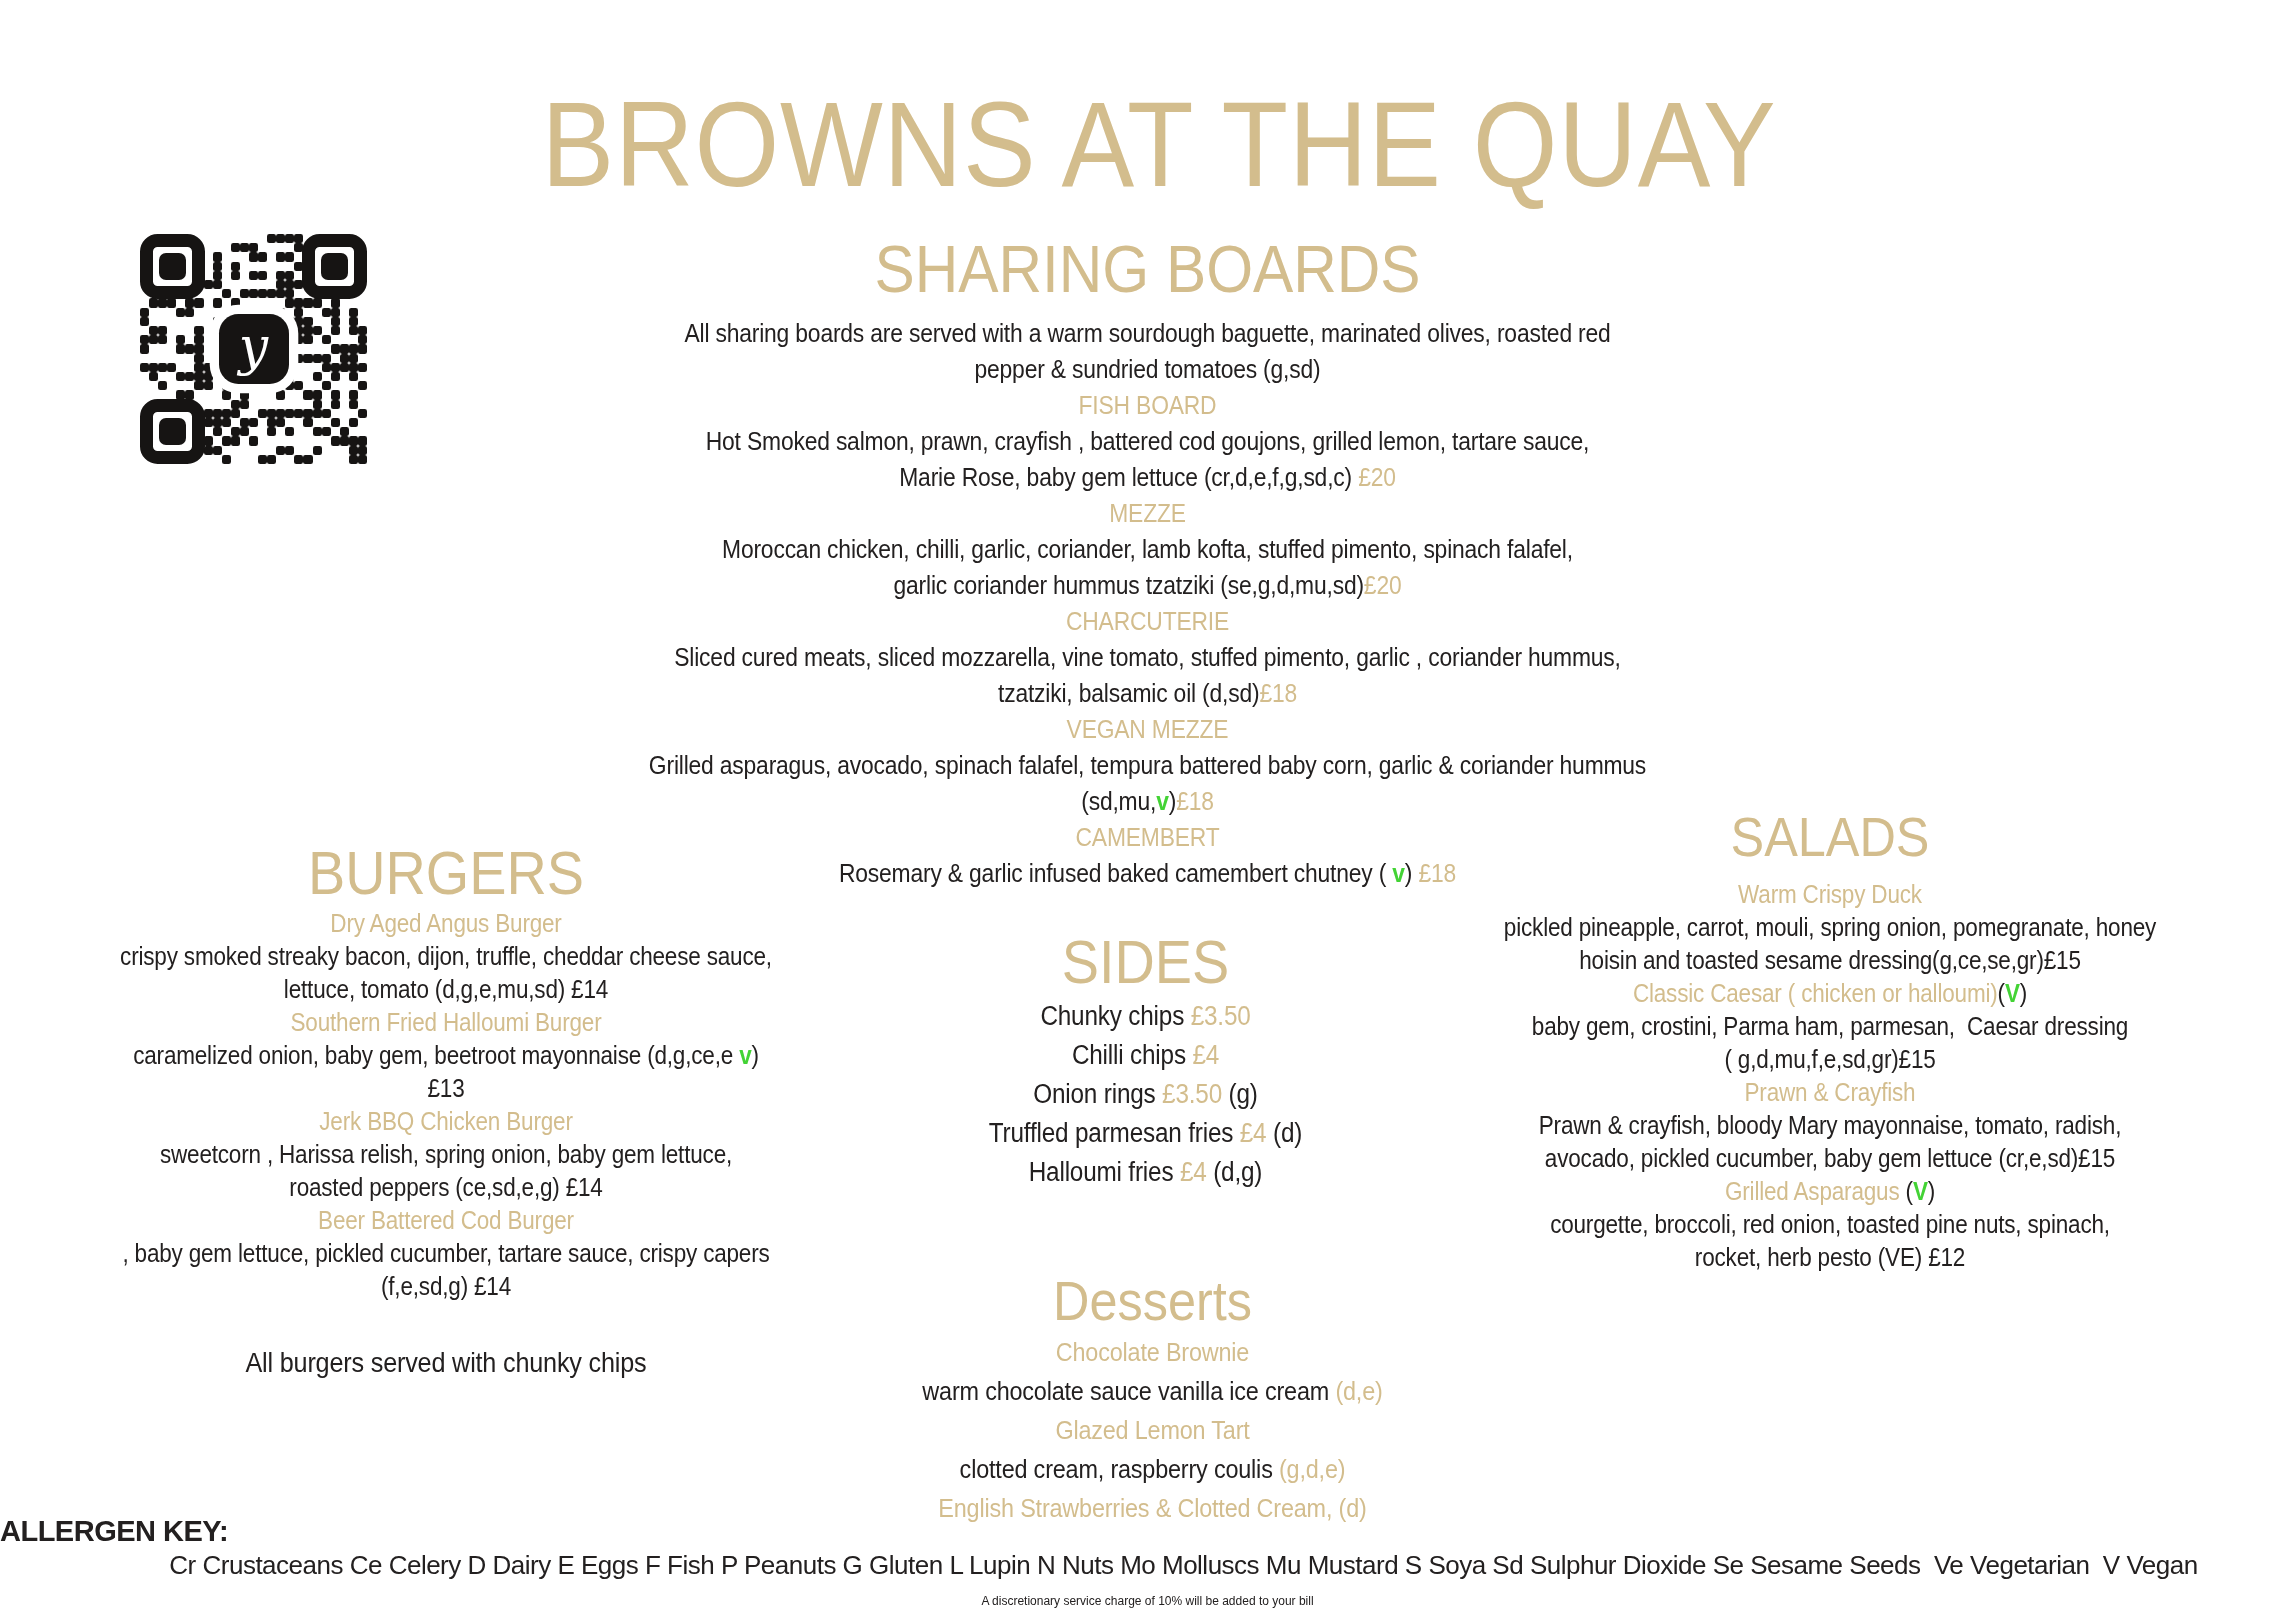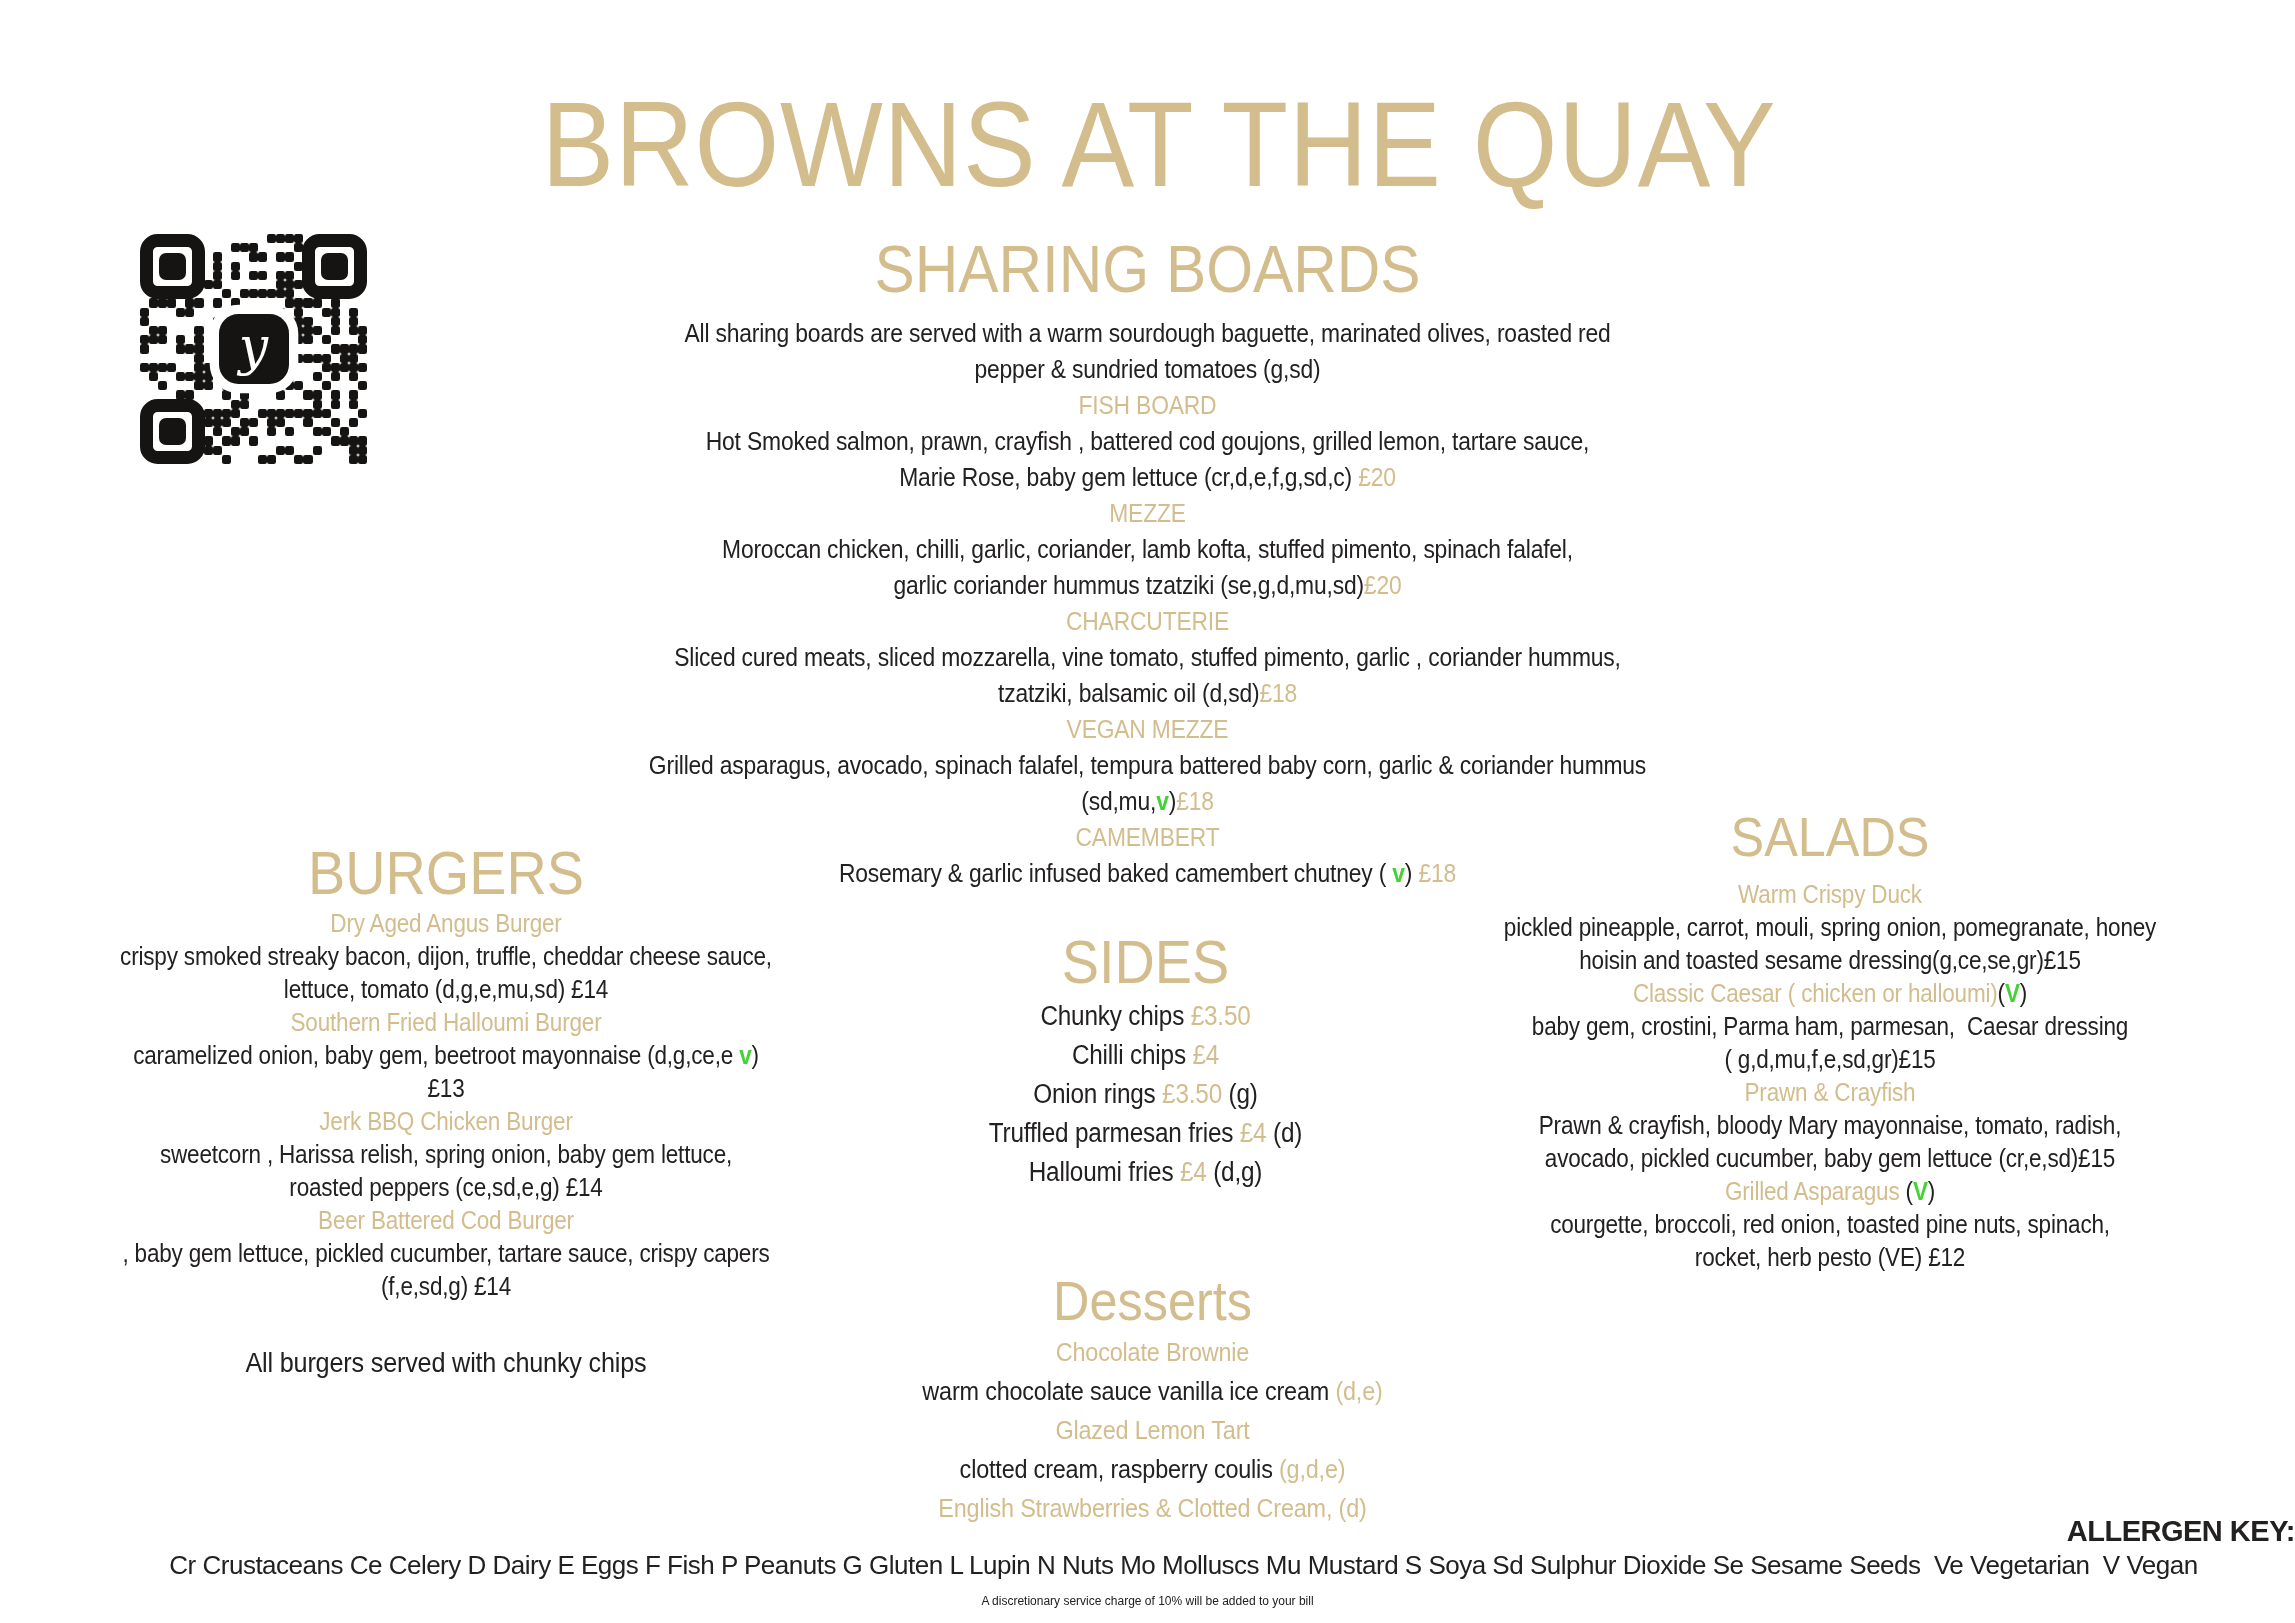--- a/index.html
+++ b/index.html
@@ -83,21 +83,21 @@
   .desserts h2{font-size:56px;line-height:65px;margin-bottom:0;}
   .desserts .line{height:39px;line-height:39px;font-size:26px;}
 
   
   .salads{left:1416px;top:804px;width:828px;}
   .salads h2{font-size:56px;line-height:65px;margin-bottom:9.3px;}
   .salads .line{height:33px;line-height:33px;font-size:25px;}
 
   
   .allergen-heading{
-    position:absolute;top:1516px;left:0;width:100%;text-align:right;
+    position:absolute;top:1516px;left:0;width:100%;text-align:left;
     font-size:29px;line-height:31px;font-weight:700;color:var(--ink);
     letter-spacing:-0.5px;
   }
   .allergen-key{
     position:absolute;top:1550px;left:0;width:100%;text-align:center;
     font-size:26px;line-height:31px;color:var(--ink);white-space:pre;
     letter-spacing:-0.5px;
     margin-left:36px;
   }
   .service-note{

